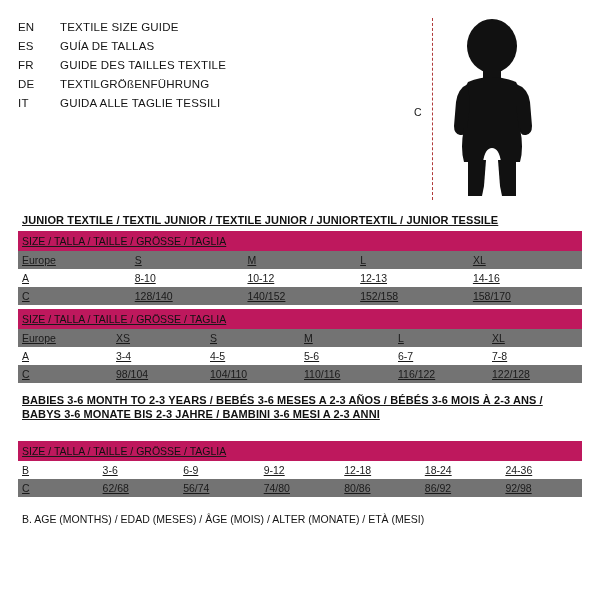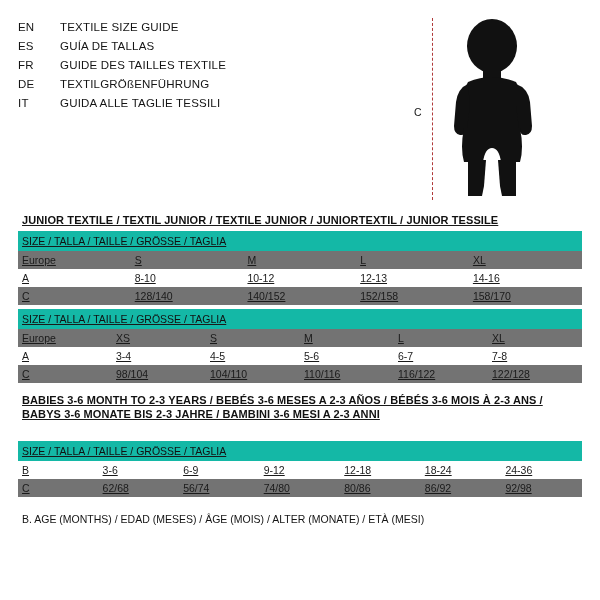--- a/index.html
+++ b/index.html
@@ -98,21 +98,21 @@
     border-collapse: collapse;
     table-layout: fixed;
     font-size: 10.5px;
   }
   table.size-table td {
     padding: 3px 0 3px 4px;
     vertical-align: middle;
     color: #1a1a1a;
   }
   tr.head-row td {
-    background: #14b8a6;
+    background: #be185d;
     font-size: 10.5px;
     color: #111111;
     padding-top: 4px;
     padding-bottom: 4px;
   }
   tr.shade td {
     background: #737373;
   }
   tr.plain td {
     background: #ffffff;

